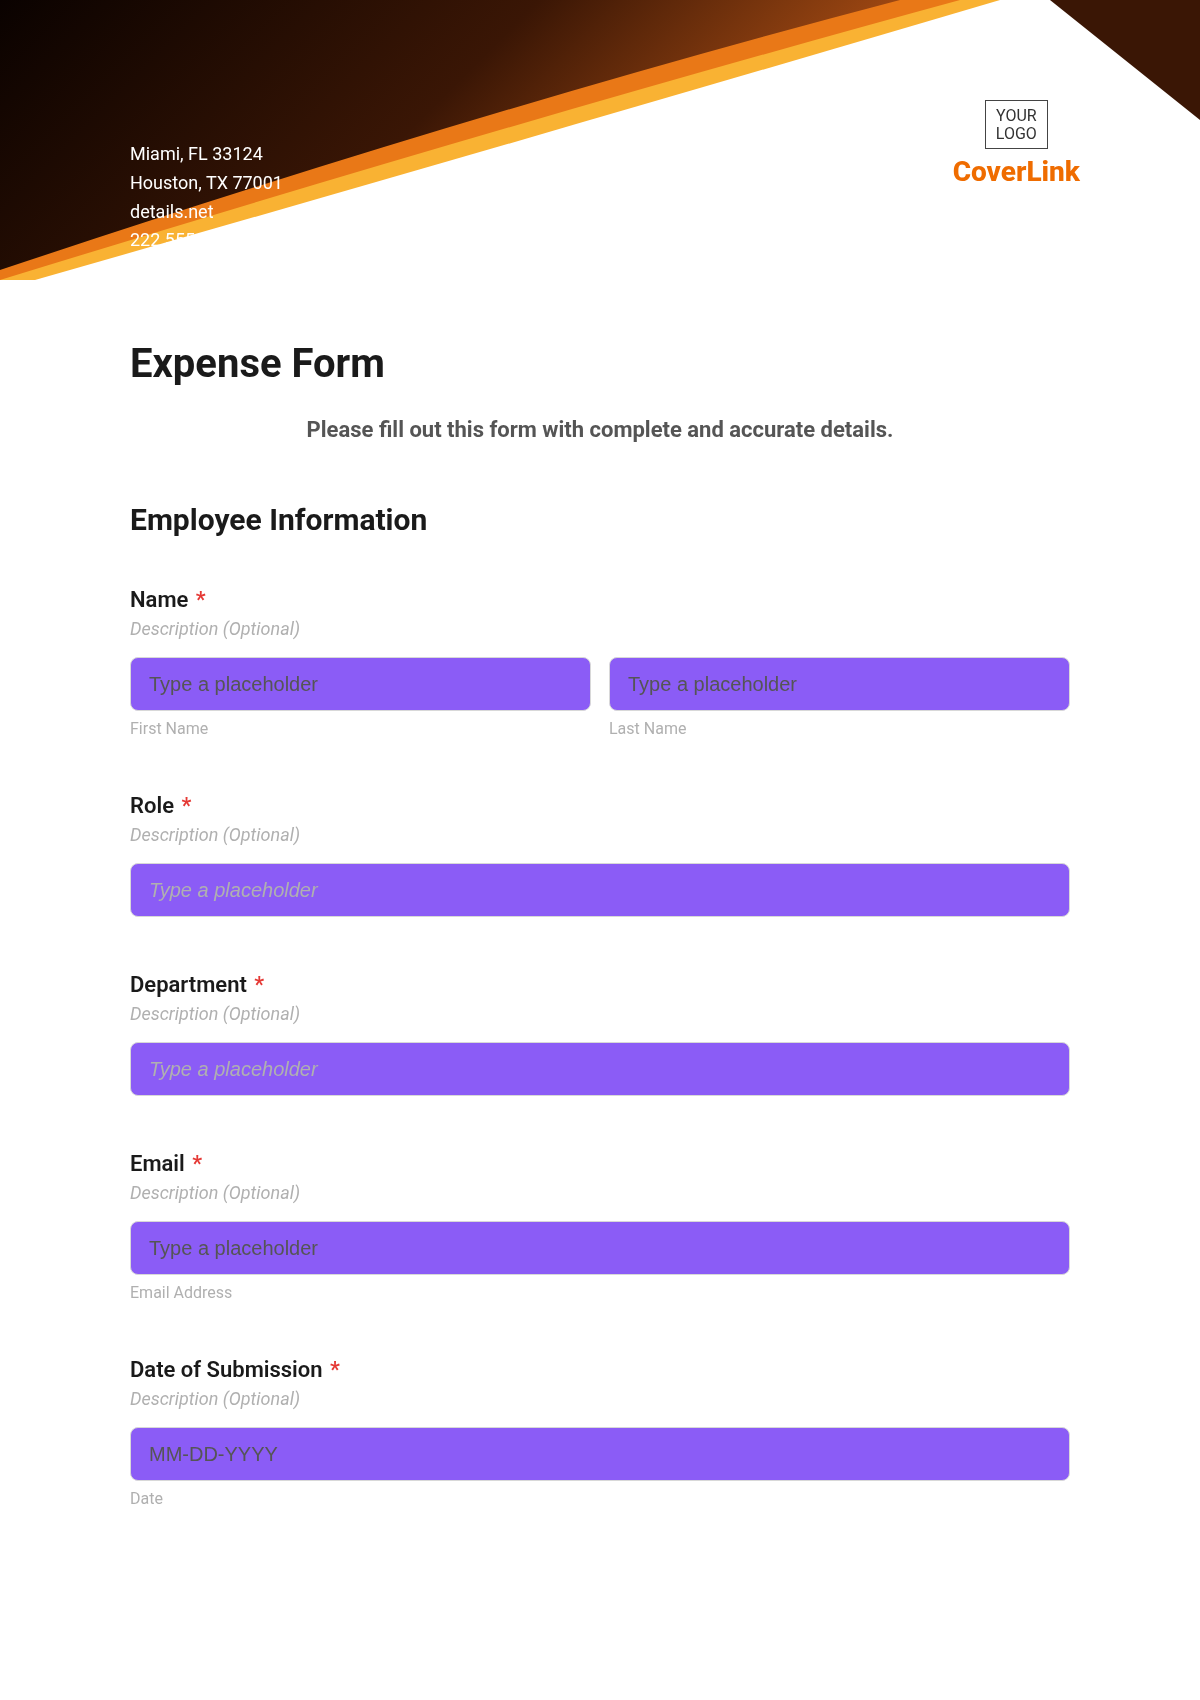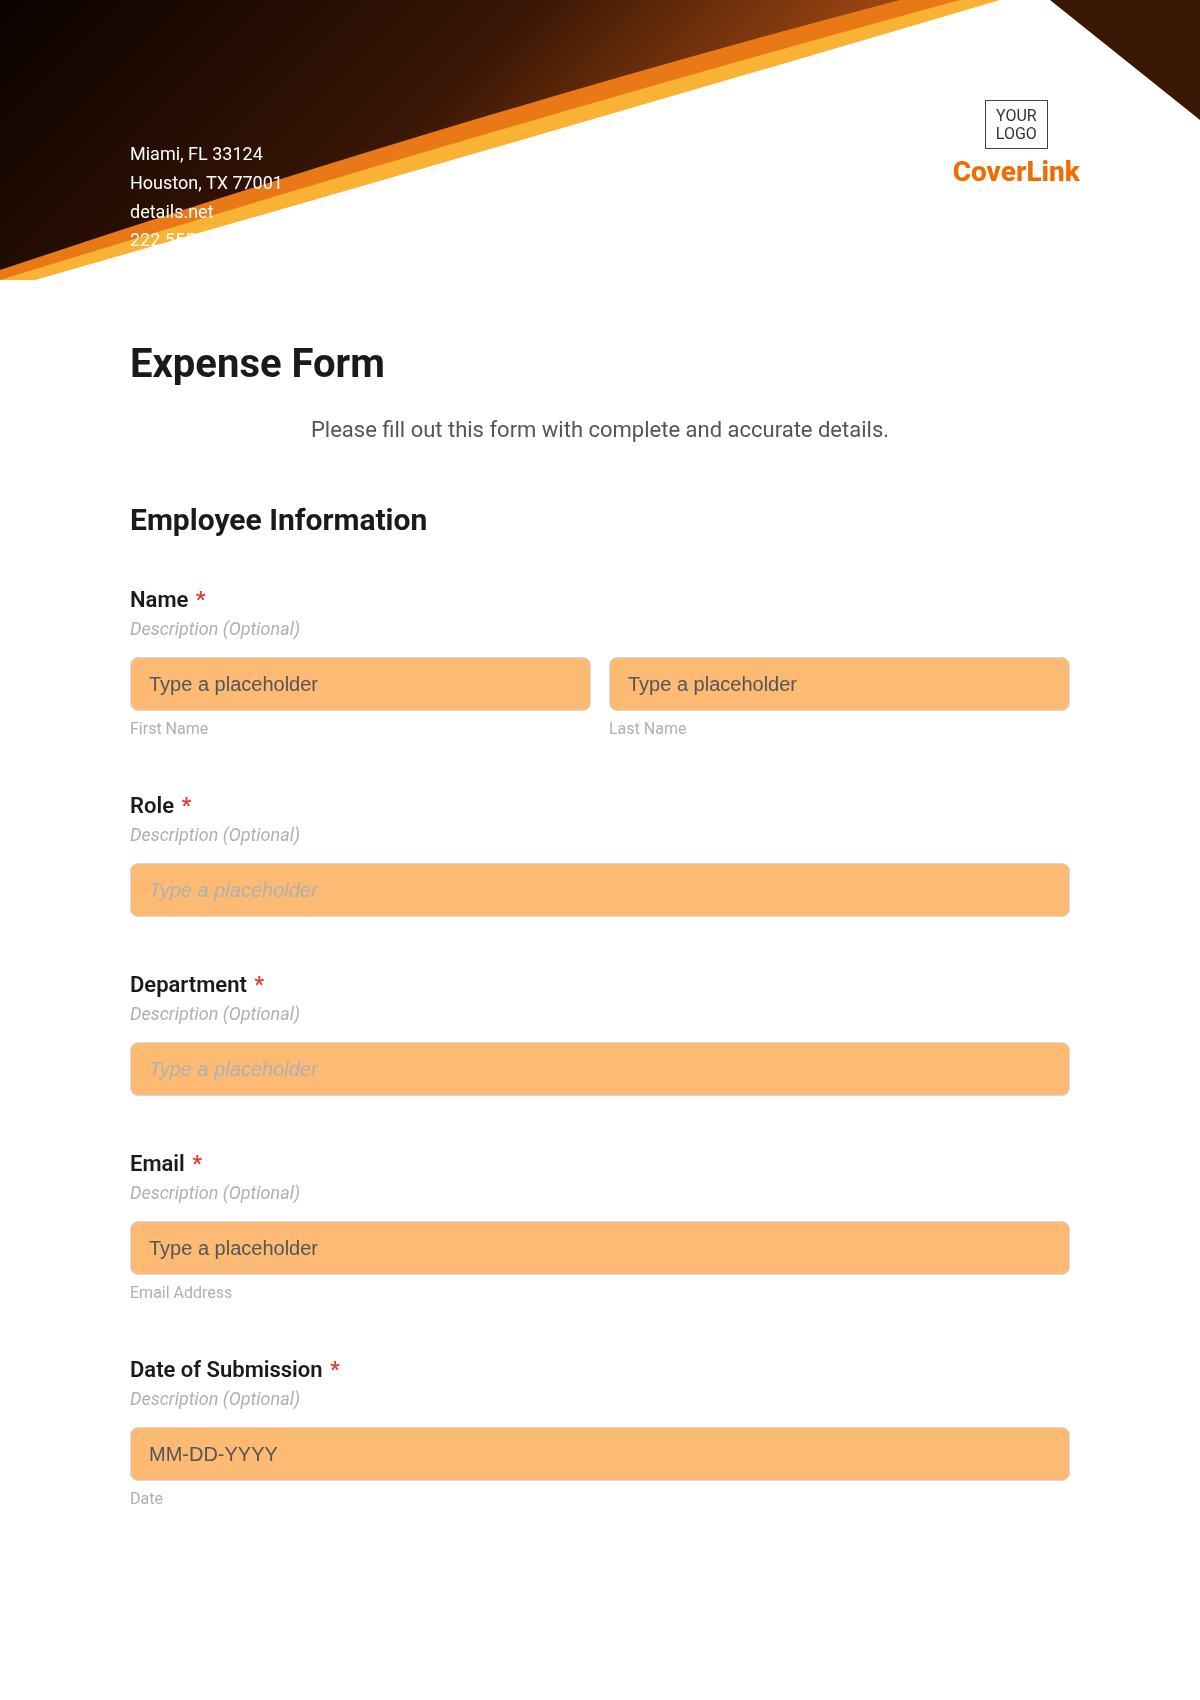--- a/index.html
+++ b/index.html
@@ -62,20 +62,21 @@
     font-size: 40px;
     font-weight: 700;
     color: #1a1a1a;
     margin-bottom: 30px;
   }
   .subtitle {
     text-align: center;
     font-size: 22px;
     color: #555;
     margin-bottom: 60px;
+    font-weight: bold;
   }
   h2.section {
     font-size: 30px;
     font-weight: 700;
     color: #1a1a1a;
     margin-bottom: 50px;
   }
   .field {
     margin-bottom: 55px;
   }
@@ -98,21 +99,21 @@
   }
   .input-col { flex: 1; }
   .text-input {
     width: 100%;
     height: 54px;
     border: 1px solid #d8d8d8;
     border-radius: 8px;
     padding: 0 18px;
     font-size: 20px;
     color: #222;
-    background: #fdba74;
+    background: #8b5cf6;
   }
   .text-input.italic-ph::placeholder {
     font-style: italic;
     color: #b0b0b0;
   }
   .text-input::placeholder {
     color: #555;
   }
   .sublabel {
     font-size: 16px;

